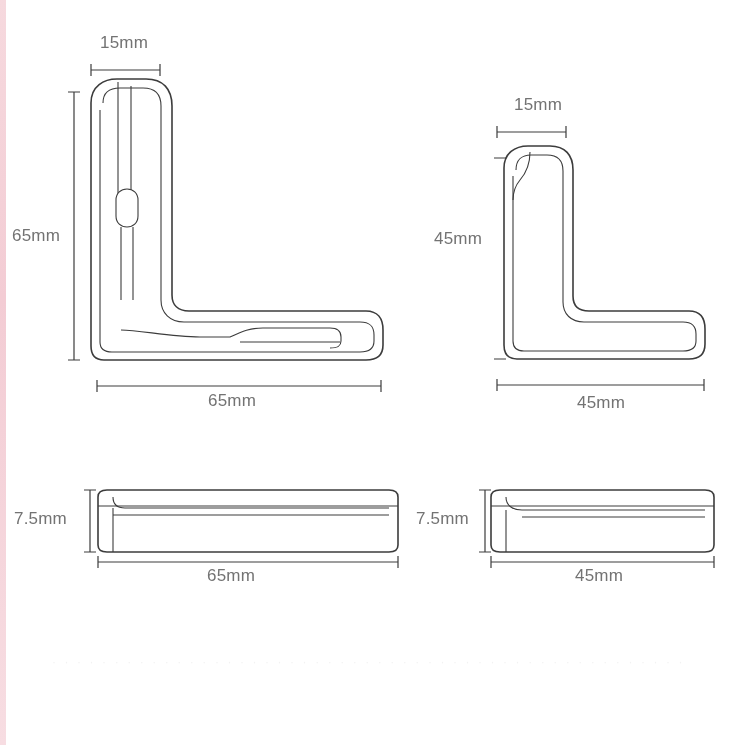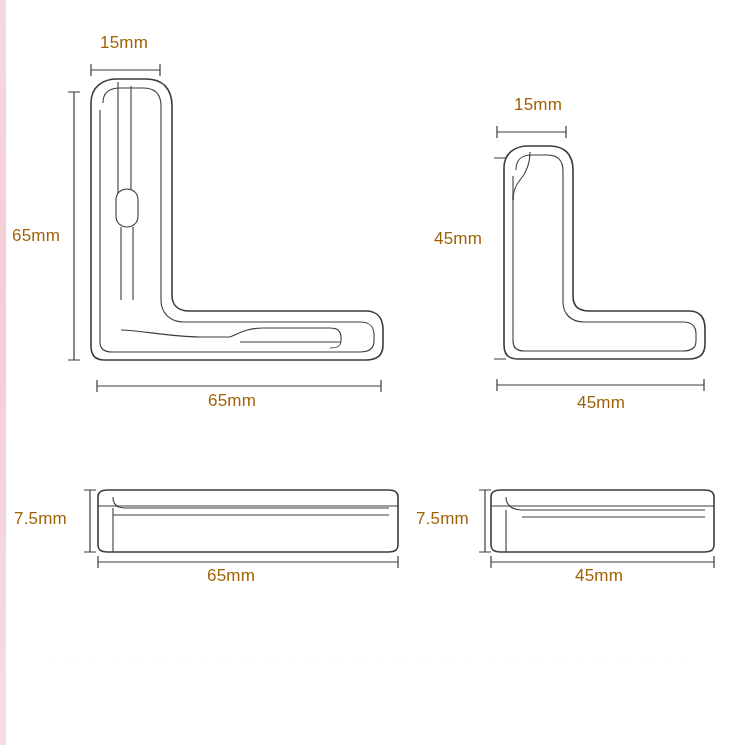--- a/index.html
+++ b/index.html
@@ -23,21 +23,21 @@
     width: 6px;
     height: 745px;
     background: linear-gradient(to bottom, #f6d9de 0%, #f3ccd4 40%, #f7dde2 100%);
   }
   .canvas {
     position: absolute;
     inset: 0;
   }
   .dim-label {
     position: absolute;
-    color: #a16207;
+    color: #737373;
     font-size: 17px;
     letter-spacing: 0.2px;
     white-space: nowrap;
     font-family: "Liberation Sans", sans-serif;
   }
   .watermark {
     position: absolute;
     left: 52px;
     top: 655px;
     width: 640px;

